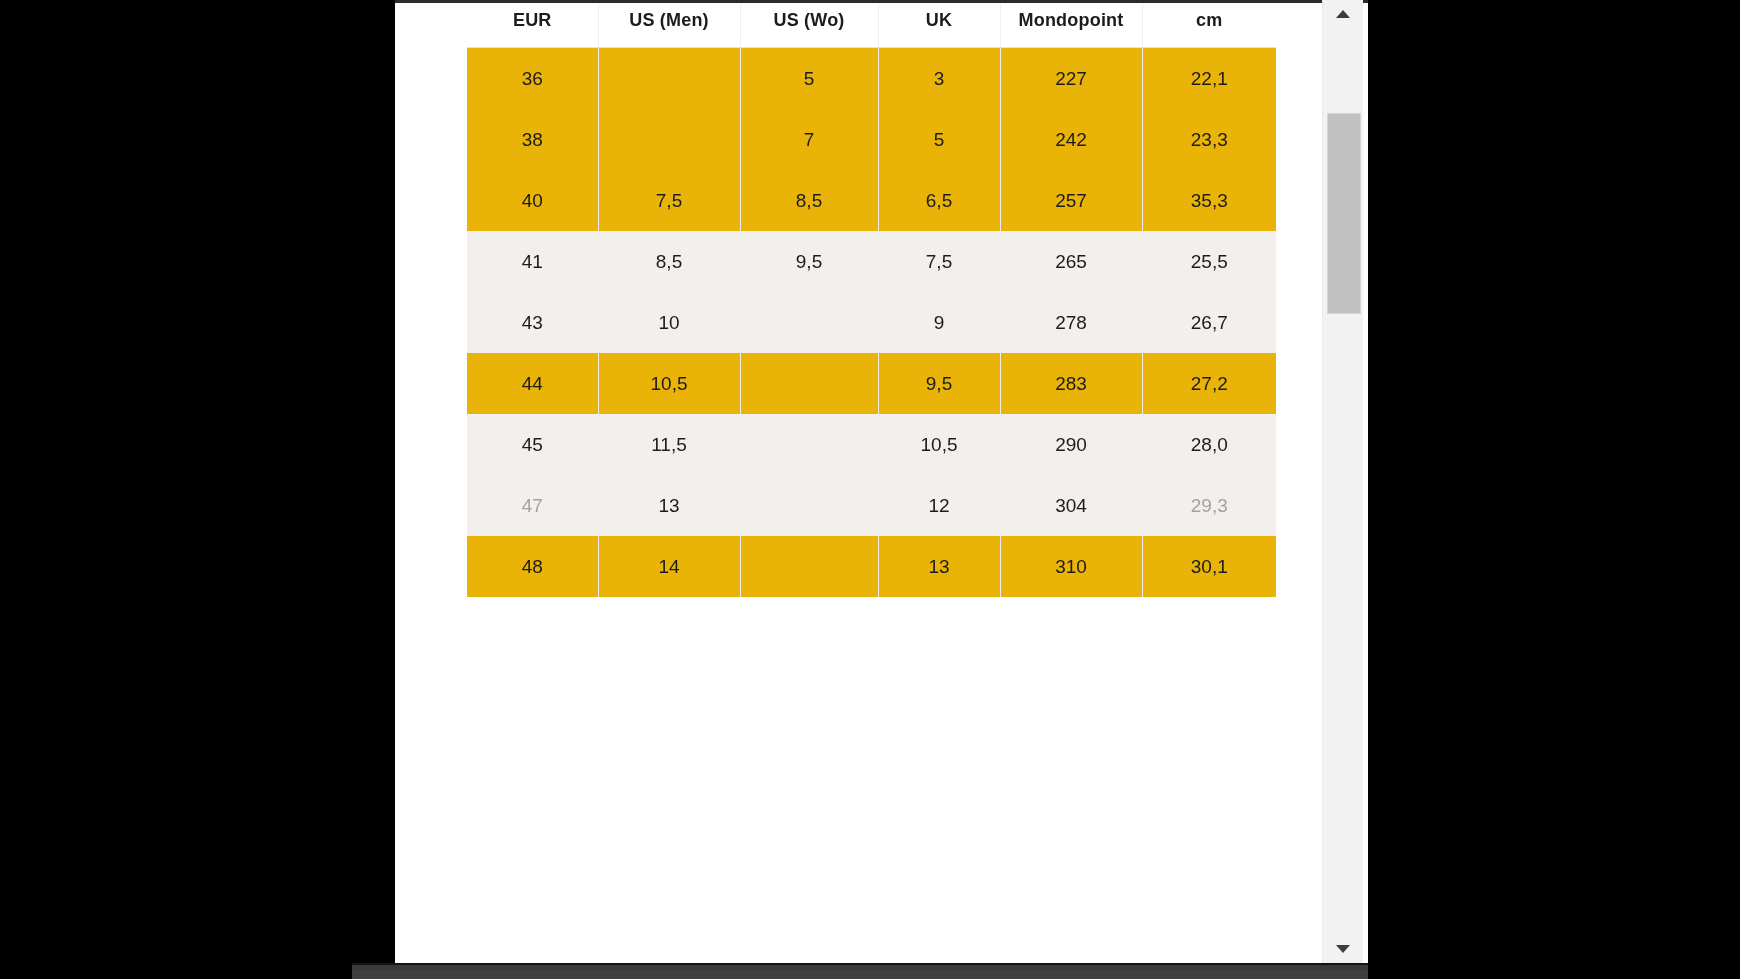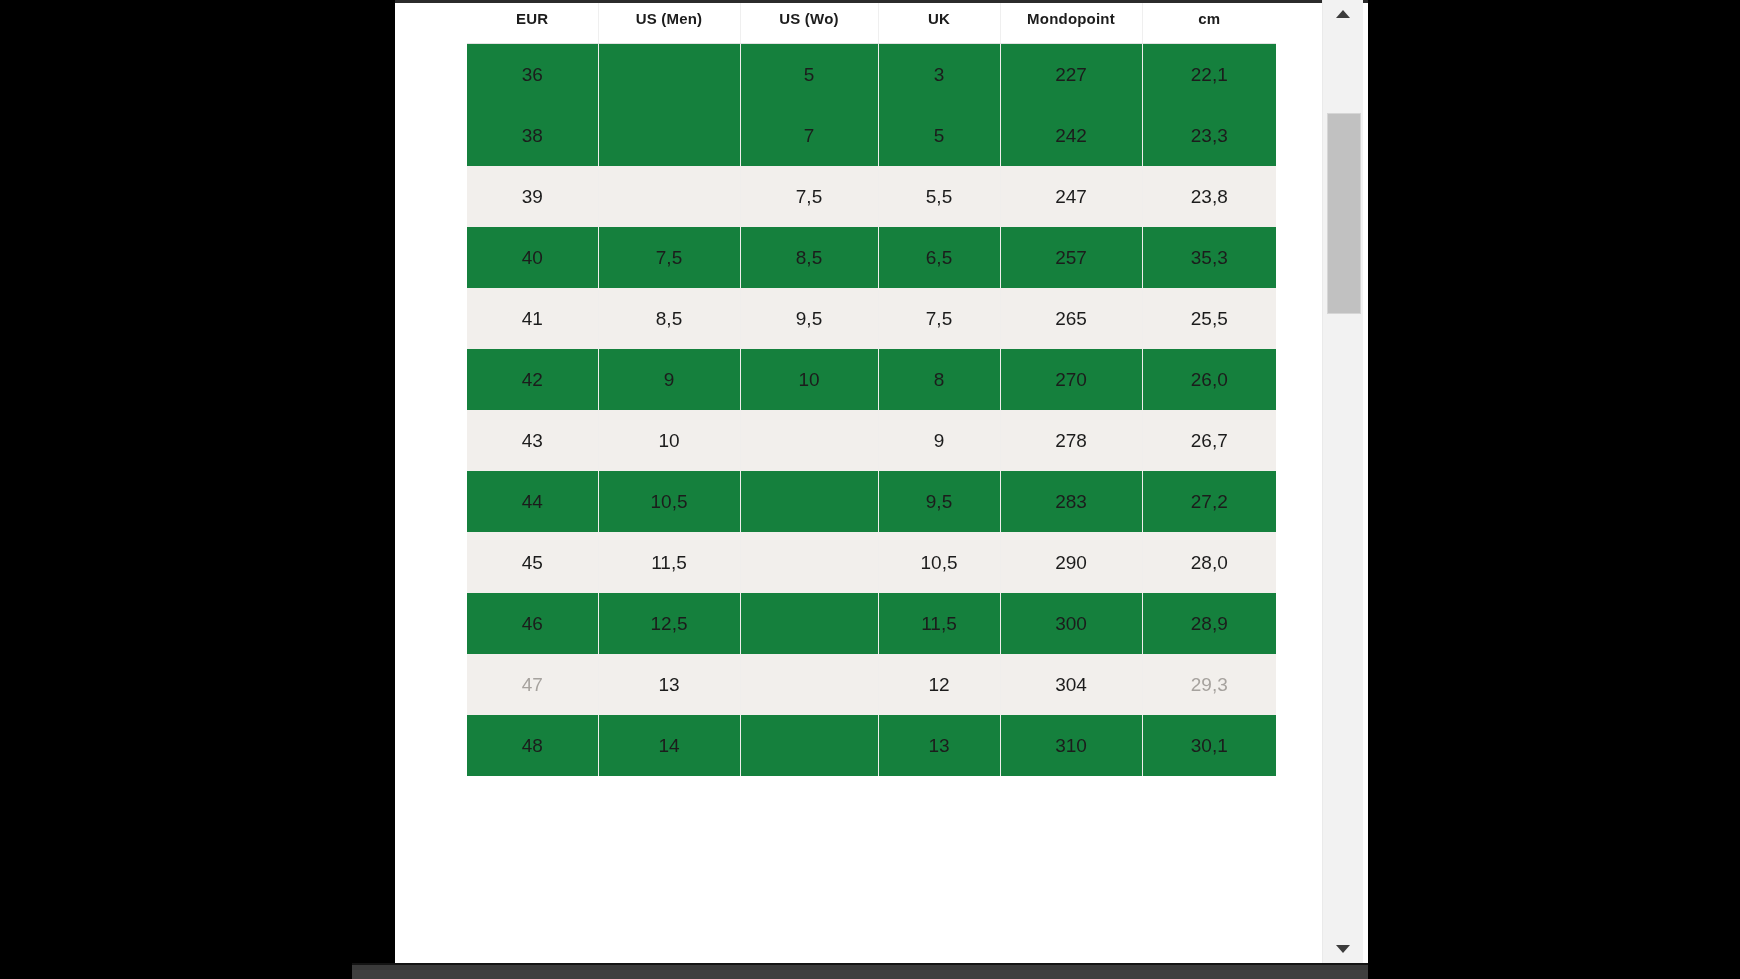--- a/index.html
+++ b/index.html
@@ -71,21 +71,21 @@
   }
 
   .size-table col.c-eur   { width: 131px; }
   .size-table col.c-usm   { width: 142px; }
   .size-table col.c-usw   { width: 138px; }
   .size-table col.c-uk    { width: 122px; }
   .size-table col.c-mondo { width: 142px; }
   .size-table col.c-cm    { width: 134px; }
 
   .size-table th {
-    font-size: 15px;
+    font-size: 18px;
     font-weight: bold;
     color: #1c1c1c;
     text-align: center;
     padding: 10px 0 16px 0;
     border-bottom: 1px solid #e2e2e2;
     border-right: 1px solid #efefef;
     background: #ffffff;
     letter-spacing: .2px;
   }
   .size-table th:last-child { border-right: none; }
@@ -93,21 +93,21 @@
   .size-table td {
     font-size: 19px;
     color: #1c1c1c;
     text-align: center;
     height: 59px;
     border-right: 1px solid #f0eeec;
     vertical-align: middle;
   }
   .size-table td:last-child { border-right: none; }
 
-  .size-table tbody tr.odd  td { background: #15803d; }
+  .size-table tbody tr.odd  td { background: #eab308; }
   .size-table tbody tr.even td { background: #f2efec; }
 
   .size-table tbody tr.muted td { color: #a6a29e; }
   .size-table tbody tr.muted td.strong { color: #1c1c1c; }
 
   
   .scrollbar {
     position: absolute;
     left: 1322px;
     top: 0px;
@@ -197,52 +197,36 @@
             <td>22,1</td>
           </tr>
           <tr class="odd">
             <td>38</td>
             <td></td>
             <td>7</td>
             <td>5</td>
             <td>242</td>
             <td>23,3</td>
           </tr>
-          <tr class="even">
-            <td>39</td>
-            <td></td>
-            <td>7,5</td>
-            <td>5,5</td>
-            <td>247</td>
-            <td>23,8</td>
-          </tr>
           <tr class="odd">
             <td>40</td>
             <td>7,5</td>
             <td>8,5</td>
             <td>6,5</td>
             <td>257</td>
             <td>35,3</td>
           </tr>
           <tr class="even">
             <td>41</td>
             <td>8,5</td>
             <td>9,5</td>
             <td>7,5</td>
             <td>265</td>
             <td>25,5</td>
           </tr>
-          <tr class="odd">
-            <td>42</td>
-            <td>9</td>
-            <td>10</td>
-            <td>8</td>
-            <td>270</td>
-            <td>26,0</td>
-          </tr>
           <tr class="even">
             <td>43</td>
             <td>10</td>
             <td></td>
             <td>9</td>
             <td>278</td>
             <td>26,7</td>
           </tr>
           <tr class="odd">
             <td>44</td>
@@ -252,28 +236,20 @@
             <td>283</td>
             <td>27,2</td>
           </tr>
           <tr class="even">
             <td>45</td>
             <td>11,5</td>
             <td></td>
             <td>10,5</td>
             <td>290</td>
             <td>28,0</td>
-          </tr>
-          <tr class="odd">
-            <td>46</td>
-            <td>12,5</td>
-            <td></td>
-            <td>11,5</td>
-            <td>300</td>
-            <td>28,9</td>
           </tr>
           <tr class="even muted">
             <td>47</td>
             <td class="strong">13</td>
             <td></td>
             <td class="strong">12</td>
             <td class="strong">304</td>
             <td>29,3</td>
           </tr>
           <tr class="odd">

